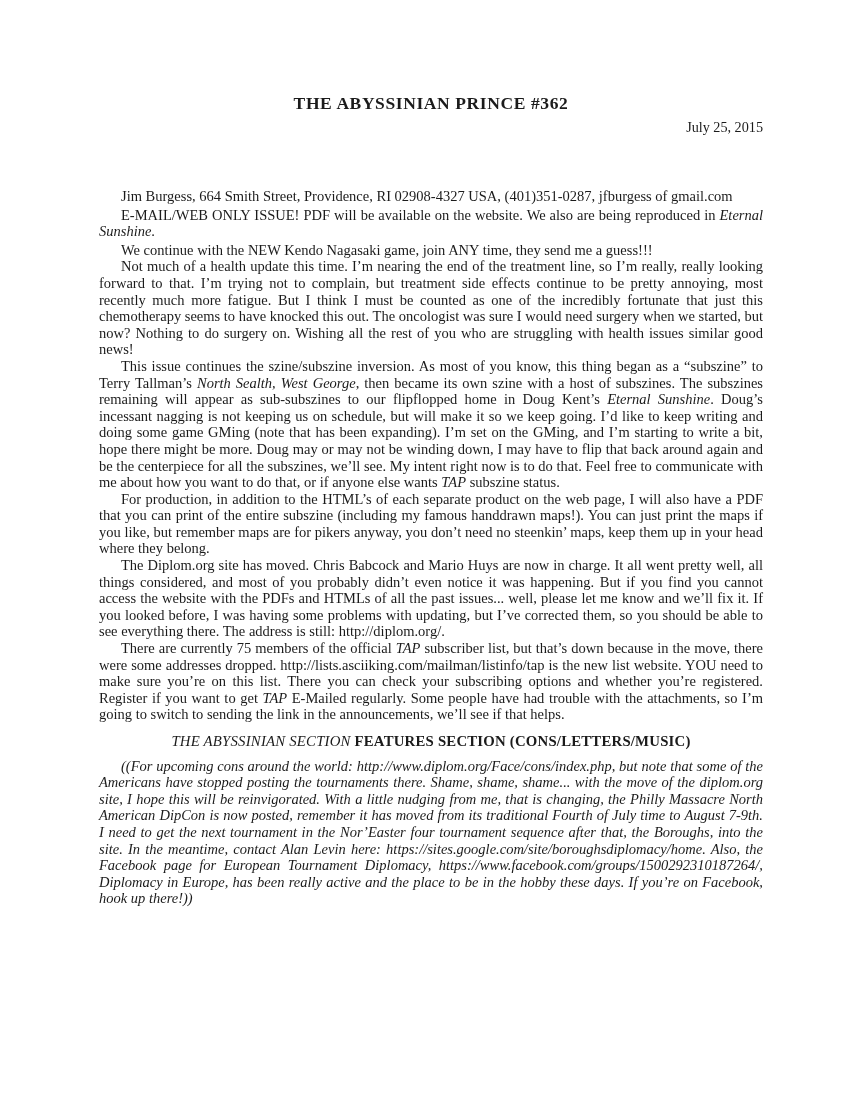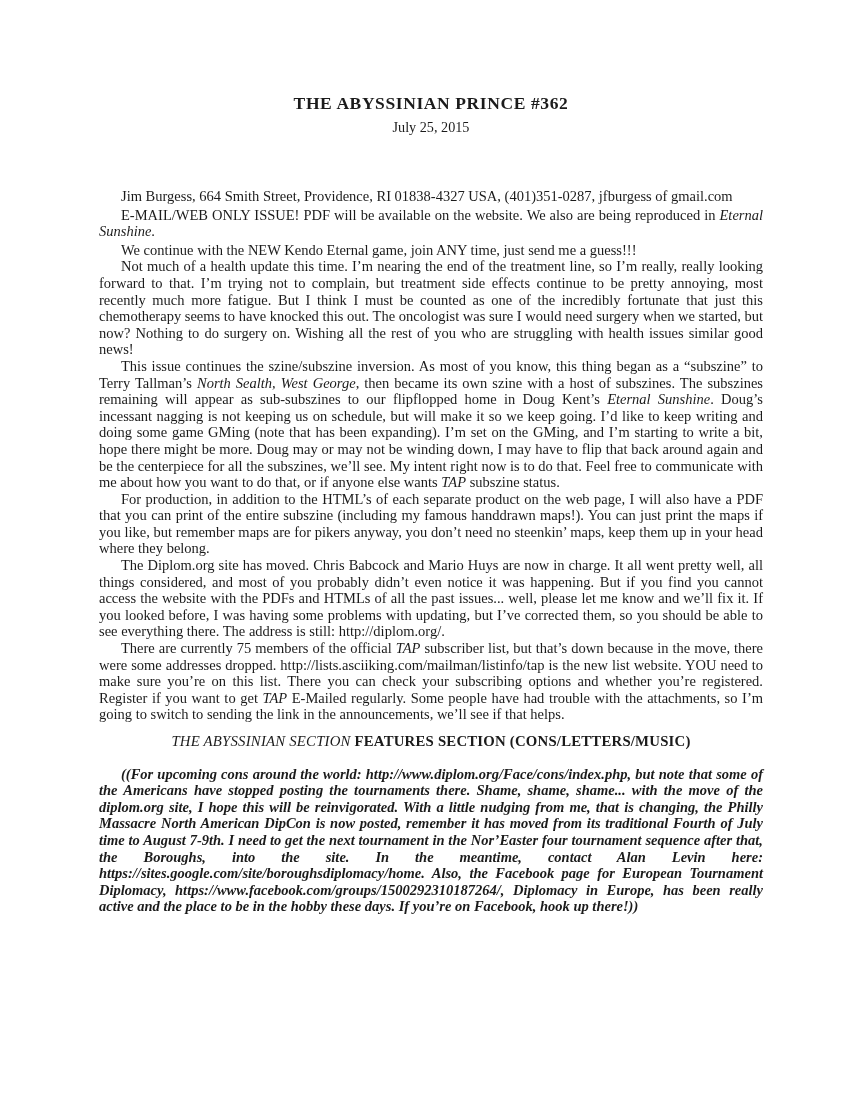--- a/index.html
+++ b/index.html
@@ -26,58 +26,58 @@
     margin-top: 93px;
     text-align: center;
     font-weight: bold;
     font-size: 17.5px;
     line-height: 20px;
     letter-spacing: 0.6px;
     white-space: nowrap;
   }
   .date {
     margin-top: 6px;
-    text-align: center;
+    text-align: right;
     font-size: 14.2px;
     line-height: 17px;
   }
   .blocks {
     margin-top: 52px;
     font-size: 14.5px;
     line-height: 16.6px;
     text-align: justify;
   }
   p.block {
     margin: 0;
     padding: 0;
   }
   p.indent { text-indent: 22px; }
   p.gap    { margin-top: 2px; }
-  p.gap-sm { margin-top: 16px; font-weight: bold; }
+  p.gap-sm { margin-top: 8px; }
   p.center { text-align: center; text-indent: 0; }
   p.heading {
     margin-top: 10px;
     margin-bottom: 0;
     font-size: 14.8px;
     letter-spacing: 0.2px;
   }
   .it   { font-style: italic; }
   .bold { font-weight: bold; }
 </style>
 </head>
 <body>
 
 <div class="page">
   <div class="content">
     <div class="title">THE ABYSSINIAN PRINCE #362</div>
     <div class="date">July 25, 2015</div>
     <div class="blocks">
-        <p class="block indent"><span>Jim Burgess, 664 Smith Street, Providence, RI 01838-4327 USA, (401)351-0287, jfburgess of gmail.com</span></p>
+        <p class="block indent"><span>Jim Burgess, 664 Smith Street, Providence, RI 02908-4327 USA, (401)351-0287, jfburgess of gmail.com</span></p>
         <p class="block indent gap"><span>E-MAIL/WEB ONLY ISSUE! PDF will be available on the website.  We also are being reproduced in </span><span class="it">Eternal Sunshine</span><span>.</span></p>
-        <p class="block indent gap"><span>We continue with the NEW Kendo Eternal game, join ANY time, just send me a guess!!!</span></p>
+        <p class="block indent gap"><span>We continue with the NEW Kendo Nagasaki game, join ANY time, they send me a guess!!!</span></p>
         <p class="block indent"><span>Not much of a health update this time.  I’m nearing the end of the treatment line, so I’m really, really looking forward to that.  I’m trying not to complain, but treatment side effects continue to be pretty annoying, most recently much more fatigue.  But I think I must be counted as one of the incredibly fortunate that just this chemotherapy seems to have knocked this out.  The oncologist was sure I would need surgery when we started, but now?  Nothing to do surgery on.  Wishing all the rest of you who are struggling with health issues similar good news!</span></p>
         <p class="block indent"><span>This issue continues the szine/subszine inversion.  As most of you know, this thing began as a “subszine” to Terry Tallman’s </span><span class="it">North Sealth, West George</span><span>, then became its own szine with a host of subszines.  The subszines remaining will appear as sub-subszines to our flipflopped home in Doug Kent’s </span><span class="it">Eternal Sunshine</span><span>. Doug’s incessant nagging is not keeping us on schedule, but will make it so we keep going.  I’d like to keep writing and doing some game GMing (note that has been expanding).  I’m set on the GMing, and I’m starting to write a bit, hope there might be more.  Doug may or may not be winding down, I may have to flip that back around again and be the centerpiece for all the subszines, we’ll see.  My intent right now is to do that.  Feel free to communicate with me about how you want to do that, or if anyone else wants </span><span class="it">TAP</span><span> subszine status.</span></p>
         <p class="block indent"><span>For production, in addition to the HTML’s of each separate product on the web page, I will also have a PDF that you can print of the entire subszine (including my famous handdrawn maps!).  You can just print the maps if you like, but remember maps are for pikers anyway, you don’t need no steenkin’ maps, keep them up in your head where they belong.</span></p>
         <p class="block indent"><span>The Diplom.org site has moved.  Chris Babcock and Mario Huys are now in charge.  It all went pretty well, all things considered, and most of you probably didn’t even notice it was happening.  But if you find you cannot access the website with the PDFs and HTMLs of all the past issues... well, please let me know and we’ll fix it.  If you looked before, I was having some problems with updating, but I’ve corrected them, so you should be able to see everything there.  The address is still: http://diplom.org/.</span></p>
         <p class="block indent"><span>There are currently 75 members of the official </span><span class="it">TAP</span><span> subscriber list, but that’s down because in the move, there were some addresses dropped.  http://lists.asciiking.com/mailman/listinfo/tap is the new list website. YOU need to make sure you’re on this list.  There you can check your subscribing options and whether you’re registered.  Register if you want to get </span><span class="it">TAP</span><span> E-Mailed regularly.  Some people have had trouble with the attachments, so I’m going to switch to sending the link in the announcements, we’ll see if that helps.</span></p>
         <p class="block center heading"><span class="it">THE ABYSSINIAN SECTION</span><span class="bold"> FEATURES SECTION (CONS/LETTERS/MUSIC)</span></p>
         <p class="block indent gap-sm"><span class="it">((For upcoming cons around the world: http://www.diplom.org/Face/cons/index.php, but note that some of the Americans have stopped posting the tournaments there.  Shame, shame, shame...  with the move of the diplom.org site, I hope this will be reinvigorated.  With a little nudging from me, that is changing, the Philly Massacre North American DipCon is now posted, remember it has moved from its traditional Fourth of July time to August 7-9th.  I need to get the next tournament in the Nor’Easter four tournament sequence after that, the Boroughs, into the site.  In the meantime, contact Alan Levin here: https://sites.google.com/site/boroughsdiplomacy/home.  Also, the Facebook page for European Tournament Diplomacy, https://www.facebook.com/groups/1500292310187264/, Diplomacy in Europe, has been really active and the place to be in the hobby these days.  If you’re on Facebook, hook up there!))</span></p>
       </div>
   </div>
 </div>

